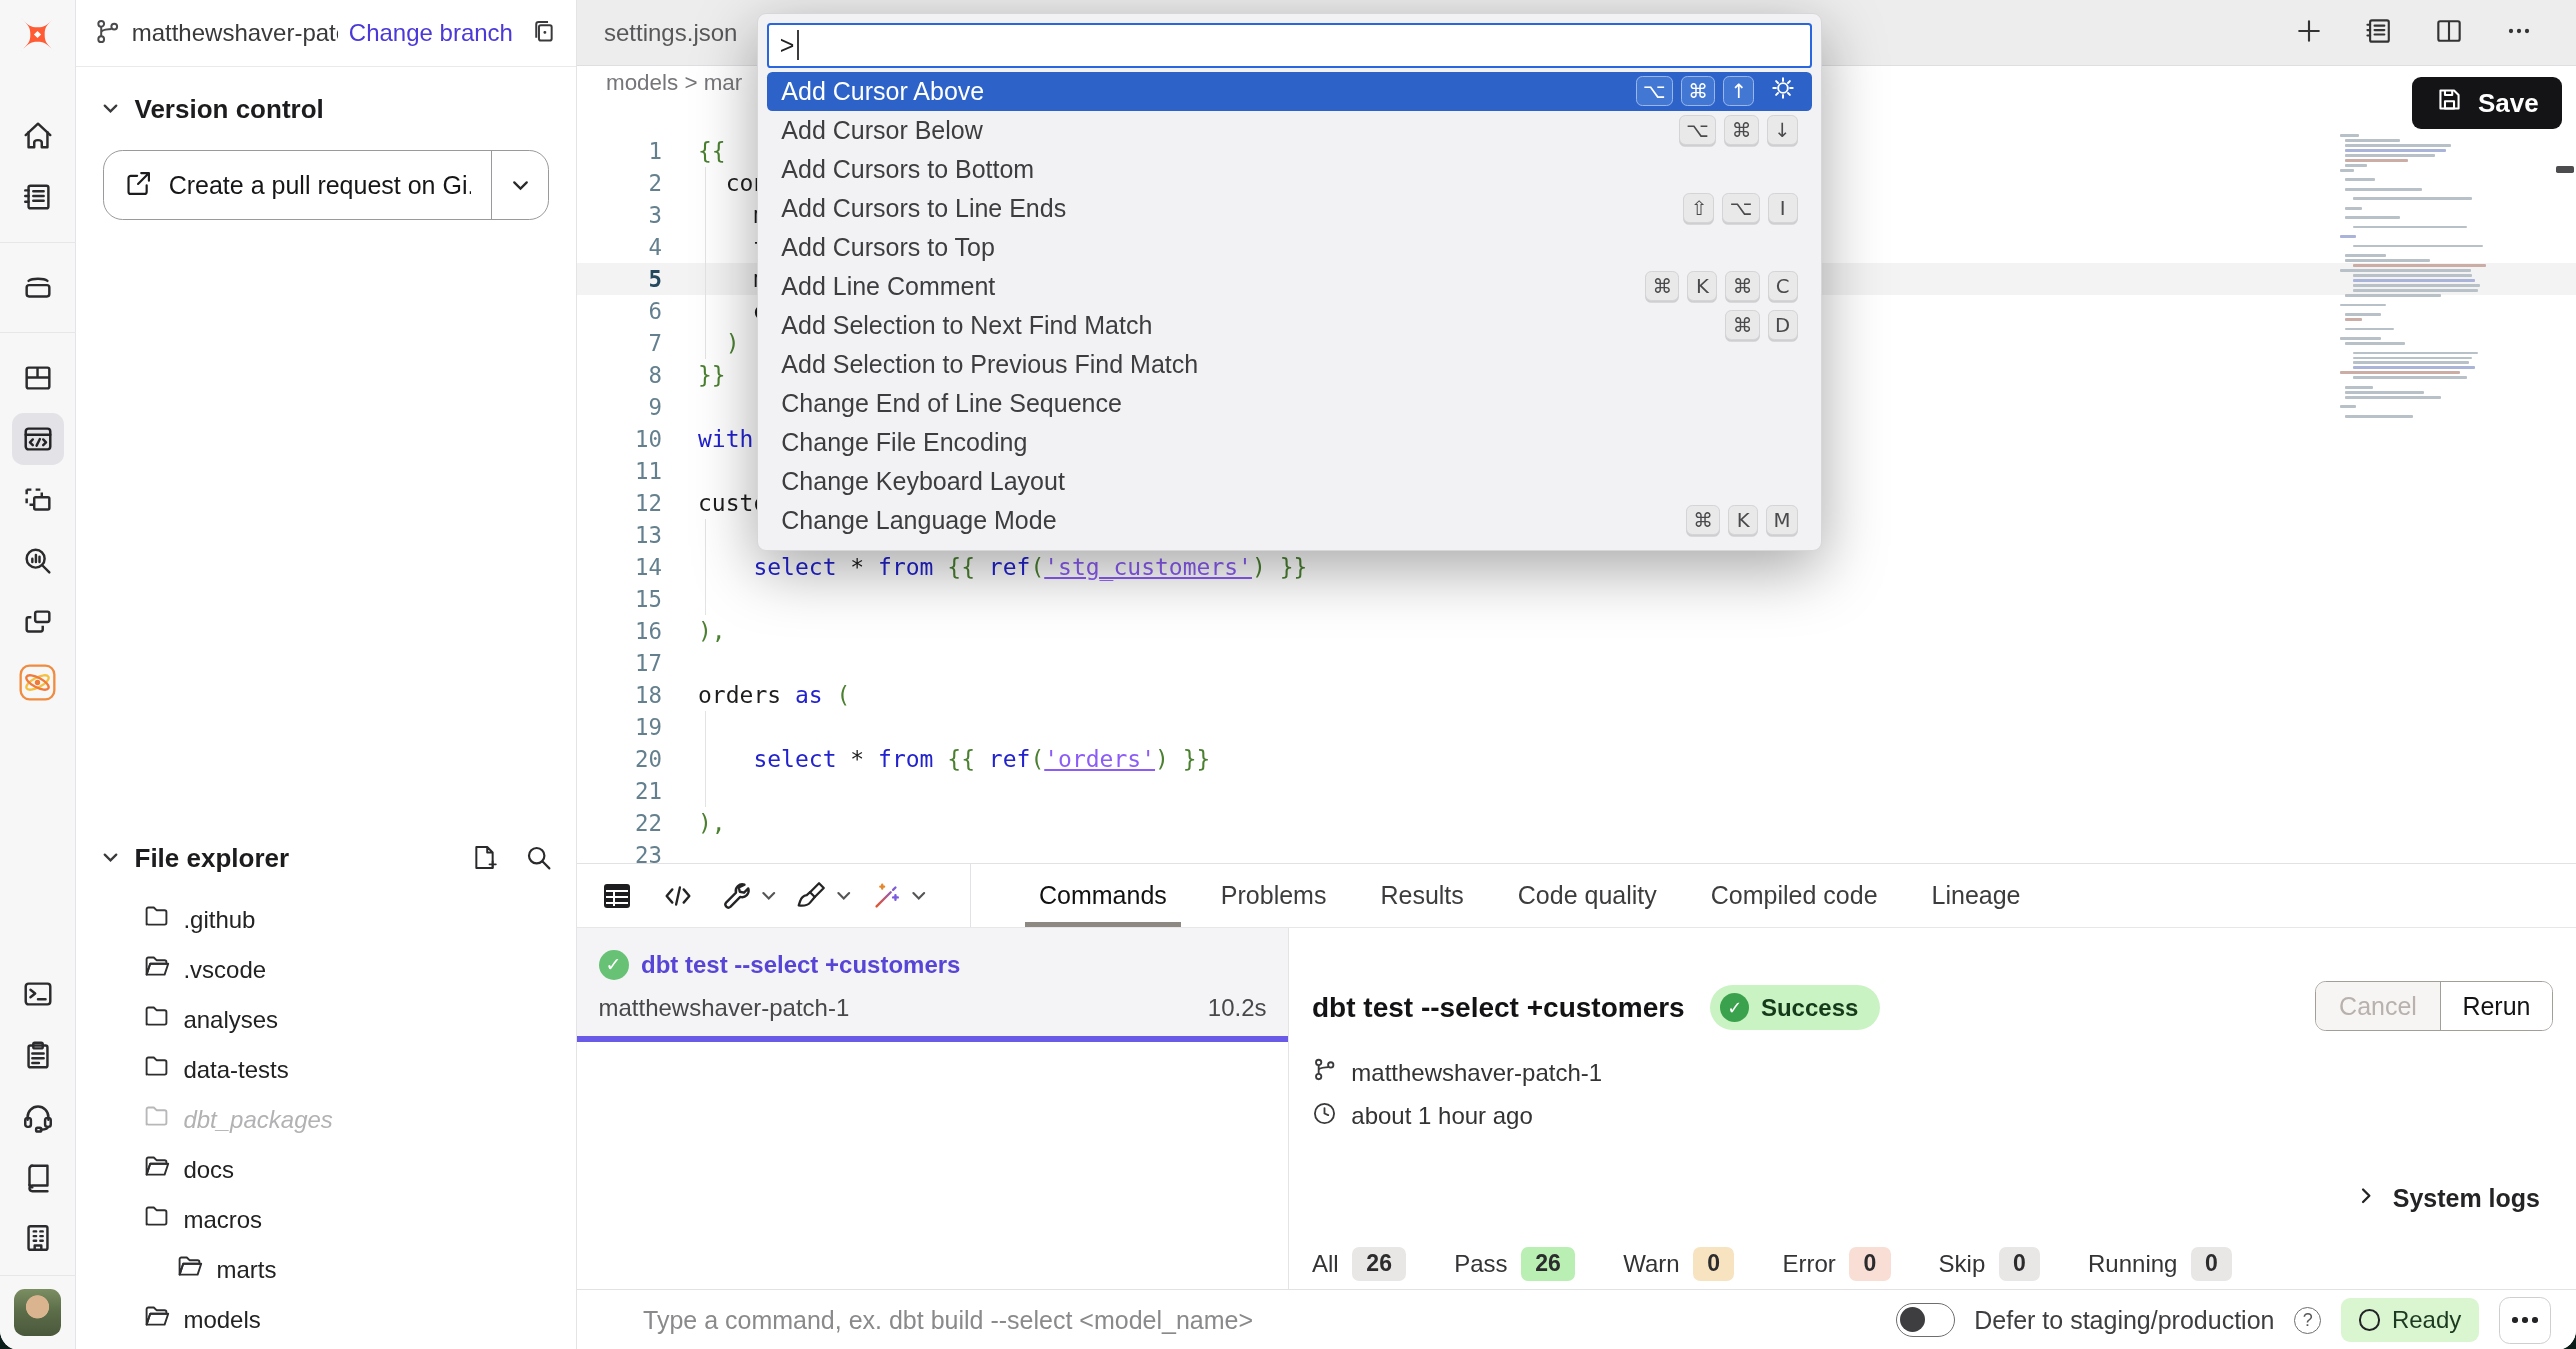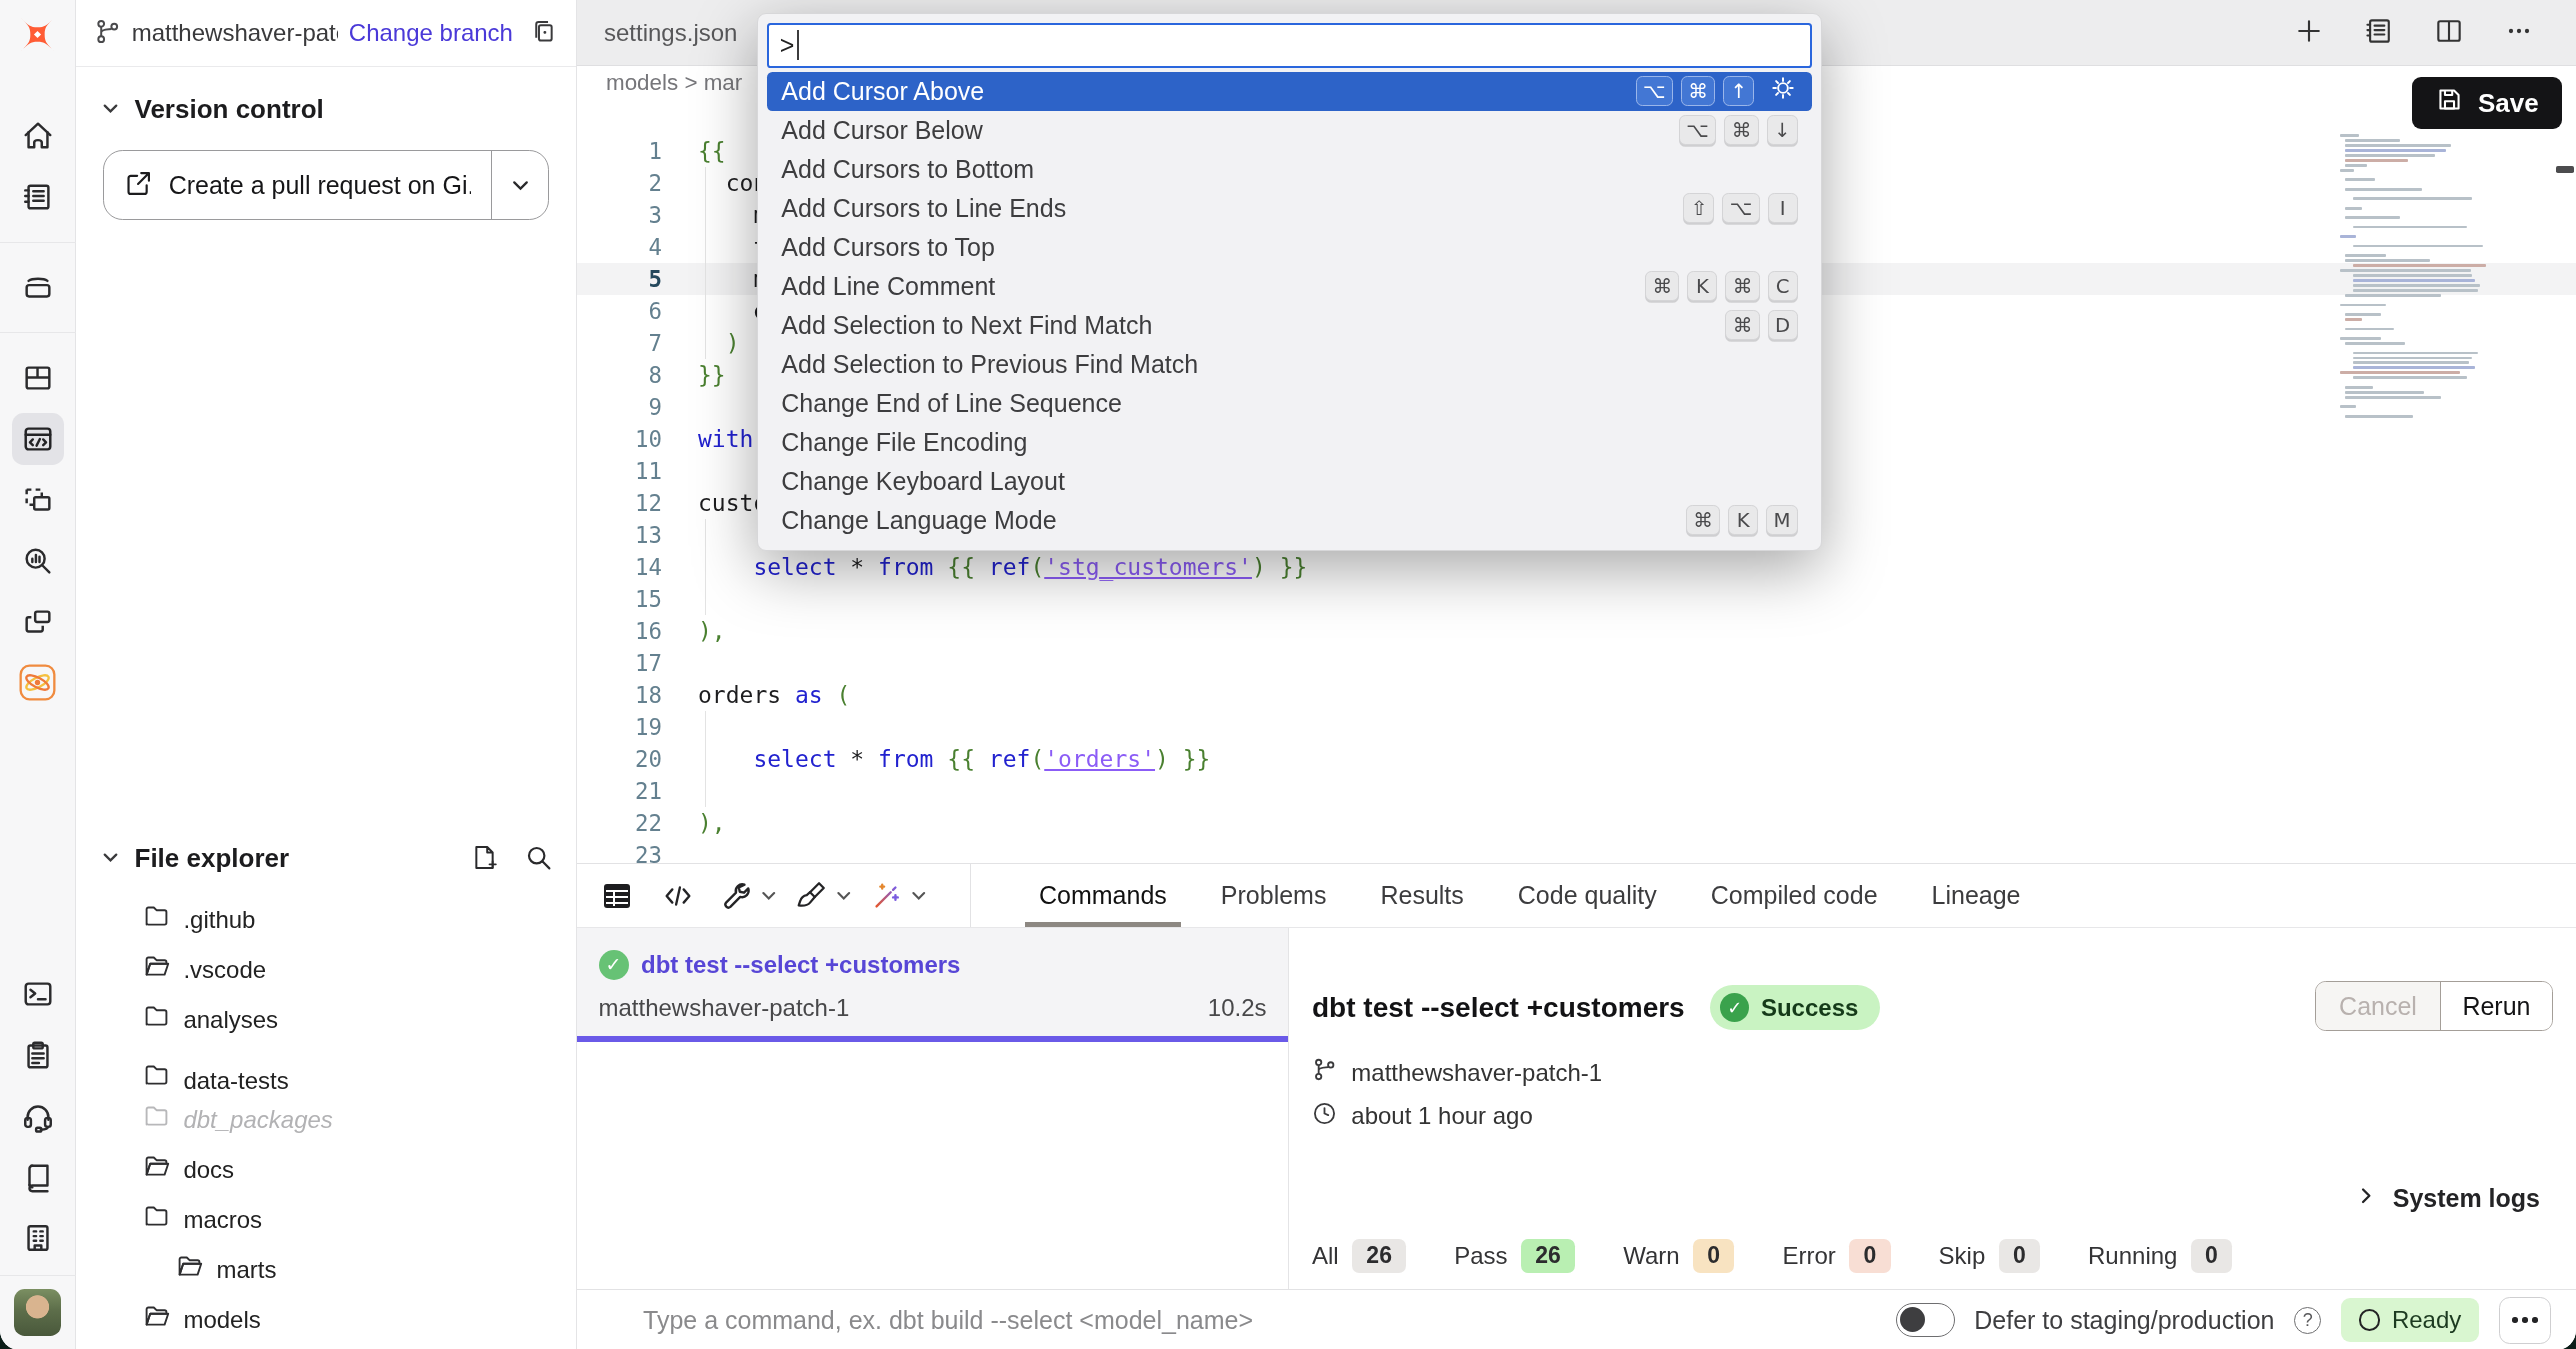--- a/index.html
+++ b/index.html
@@ -75,21 +75,21 @@
   .ckc{width:30px;height:30px;border-radius:50%;background:#67c275;color:#fff;display:flex;align-items:center;justify-content:center;font-size:19px;flex:none;}
   .run-l2{display:flex;justify-content:space-between;margin-top:14.3px;font-size:24px;color:#48484a;}
   .detail{flex:1;position:relative;padding:57px 36px 0 23px;min-width:0;}
   .d-row1{display:flex;align-items:center;gap:25px;}
   .d-title{font-size:28px;font-weight:bold;color:#131315;}
   .badge{display:flex;align-items:center;gap:11.6px;background:#c9f3c2;border-radius:25px;padding:8px 21.5px 8px 10.7px;}
   .badge .c{width:29px;height:29px;border-radius:50%;background:#3aa24c;color:#fff;display:flex;align-items:center;justify-content:center;font-size:18px;}
   .badge .t{font-size:24px;font-weight:bold;color:#153a19;}
   .d-meta{display:flex;align-items:center;gap:14.3px;font-size:24px;color:#333;}
   .d-logs{display:flex;align-items:center;gap:16px;font-size:25px;font-weight:bold;color:#242426;margin-top:52px;justify-content:flex-end;}
-  .d-counts{position:absolute;left:23px;right:27px;bottom:16px;display:flex;gap:48px;align-items:center;}
+  .d-counts{position:absolute;left:23px;right:27px;bottom:8px;display:flex;gap:48px;align-items:center;}
   .cnt{display:flex;align-items:center;gap:13.4px;font-size:24px;color:#343436;}
   .chip{padding:3.6px 14.3px;border-radius:7.2px;font-weight:bold;font-size:23px;color:#2c2c2e;}
   .chip.neutral{background:#e9e7e5;}
   .chip.pass{background:#b9efb2;}
   .chip.warn{background:#f8e3c1;}
   .chip.error{background:#f8ded4;}
   .d-actions{position:absolute;top:53px;right:23px;display:flex;height:50px;border:1.8px solid #a49e98;border-radius:10.7px;overflow:hidden;}
   .btn-cancel{display:flex;align-items:center;padding:0 23px;background:#f6f5f3;color:#b8b1ae;font-size:25px;}
   .btn-rerun{display:flex;align-items:center;padding:0 21.5px;background:#fff;color:#131315;font-size:25px;border-left:1.8px solid #a49e98;}
 
@@ -301,21 +301,21 @@
                 <path d="M4 24 L8 12 h20 L24 24 z"></path>
               </svg></span>
             <span>.vscode</span>
           </div>
           <div class="trow" style="padding-left: 67px;">
             <span><svg width="27" height="27" viewBox="0 0 30 30" fill="none" stroke="#2e2e30" stroke-width="2.1" stroke-linejoin="round">
                 <path d="M4 24 V7 a2 2 0 0 1 2 -2 h6 l3 3 h9 a2 2 0 0 1 2 2 v12 a2 2 0 0 1 -2 2 H6 a2 2 0 0 1 -2 -2 z"></path>
               </svg></span>
             <span>analyses</span>
           </div>
-          <div class="trow" style="padding-left: 67px; align-items: flex-end;">
+          <div class="trow" style="padding-left: 67px;">
             <span><svg width="27" height="27" viewBox="0 0 30 30" fill="none" stroke="#2e2e30" stroke-width="2.1" stroke-linejoin="round">
                 <path d="M4 24 V7 a2 2 0 0 1 2 -2 h6 l3 3 h9 a2 2 0 0 1 2 2 v12 a2 2 0 0 1 -2 2 H6 a2 2 0 0 1 -2 -2 z"></path>
               </svg></span>
             <span>data-tests</span>
           </div>
           <div class="trow muted" style="padding-left: 67px;">
             <span><svg width="27" height="27" viewBox="0 0 30 30" fill="none" stroke="#b8b8ba" stroke-width="2.1" stroke-linejoin="round">
                 <path d="M4 24 V7 a2 2 0 0 1 2 -2 h6 l3 3 h9 a2 2 0 0 1 2 2 v12 a2 2 0 0 1 -2 2 H6 a2 2 0 0 1 -2 -2 z"></path>
               </svg></span>
             <span>dbt_packages</span>

